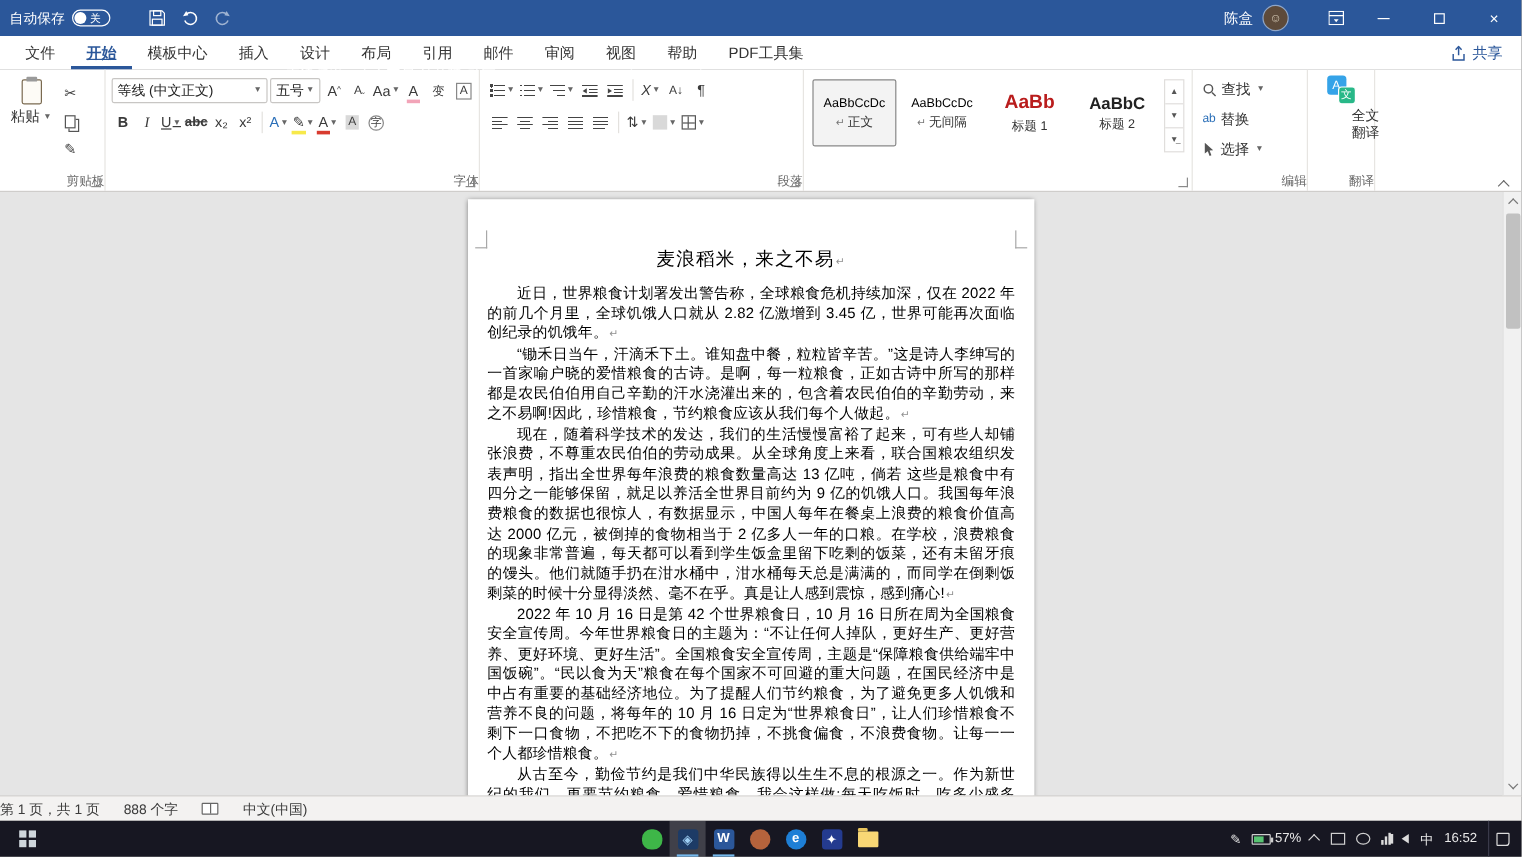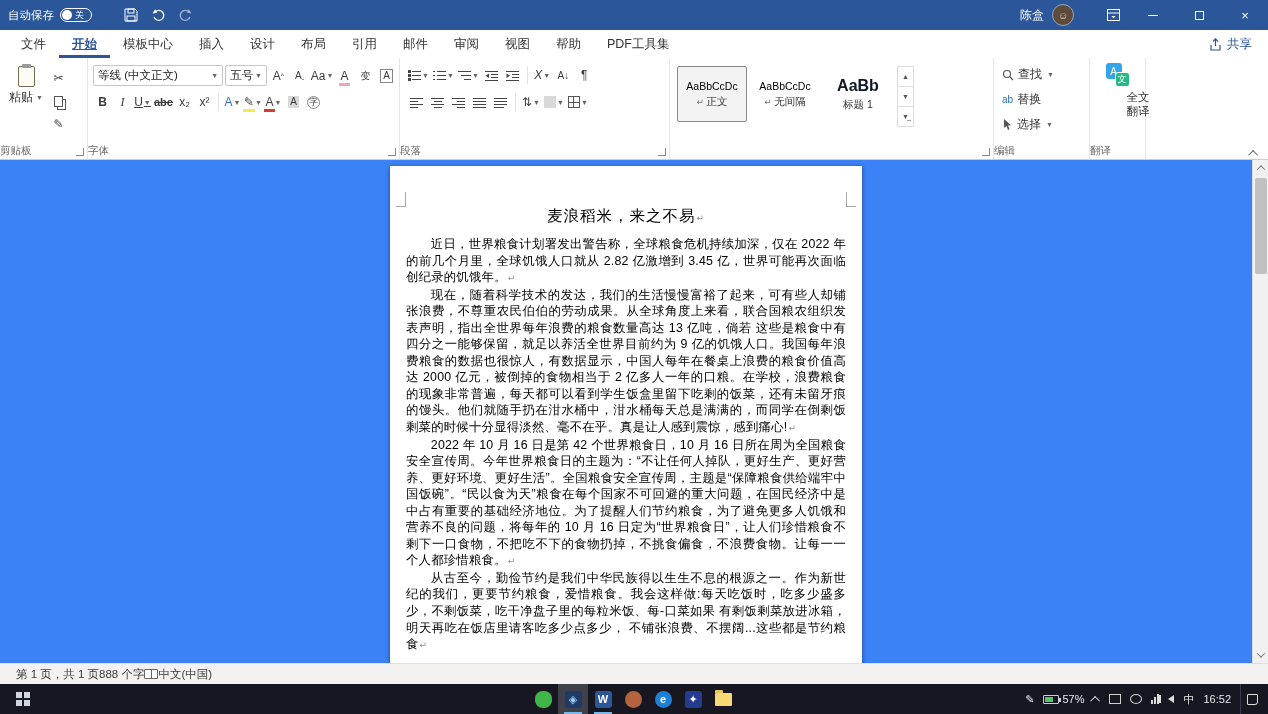--- a/index.html
+++ b/index.html
@@ -27,21 +27,21 @@
 
   
   .tabsrow { position:absolute; top:30px; left:0; width:1268px; height:28px; background:#fff; display:flex; align-items:stretch; padding-left:8px; }
   .tab { padding:0 13px; line-height:28px; font-size:12.5px; color:#333; white-space:nowrap; }
   .tab.active { color:#2b579a; font-weight:bold; box-shadow:inset 0 -3px 0 #2b579a;text-decoration:underline; }
   .share-btn { margin-left:auto; margin-right:16px; display:flex; align-items:center; gap:5px; color:#2b579a; font-size:12.5px; }
 
   
   .ribbon { position:absolute; top:58px; left:0; width:1268px; height:102px; background:#fff; border-bottom:1px solid #cfcdcb; display:flex; }
   .group { position:relative; border-right:1px solid #e7e5e2; padding:4px 3px 16px 3px; }
-  .group-label { position:absolute; bottom:1px; left:0; right:0; text-align:left; font-size:10.5px; color:#696969; }
+  .group-label { position:absolute; bottom:1px; left:0; right:0; text-align:right; font-size:10.5px; color:#696969;padding-left:12px; }
   .launcher { position:absolute; right:3px; bottom:3px; width:8px; height:8px; border-right:1px solid #8a8a8a; border-bottom:1px solid #8a8a8a; }
   .row { display:flex; align-items:center; }
   .ic { min-width:19px; height:20px; display:inline-flex; align-items:center; justify-content:center; font-size:12px; color:#3b3b3b; padding:0 1px; }
   .dd { font-size:7px; color:#666; margin-left:1px; }
   .vsep { width:1px; height:18px; background:#e3e1de; margin:0 3px; }
   svg.li { display:block; }
 
   
   .g-clip { width:88px; display:flex; }
   .paste-big { width:46px; display:flex; flex-direction:column; align-items:center; gap:2px; padding-top:4px; }
@@ -68,21 +68,21 @@
   .g-para { width:270px; }
   .pararow1 { gap:2px; margin:3px 0 7px 4px; }
   .pararow2 { gap:2px; margin-left:4px; }
 
   
   .g-styles { width:324px; display:flex; }
   .style-cards { display:flex; gap:3px; padding:4px 2px 0 4px; }
   .style-card { width:70px; height:56px; border:1px solid transparent; border-radius:2px; display:flex; flex-direction:column; align-items:center; justify-content:center; gap:3px; background:#fff; }
   .style-card.selected { border-color:#888; background:#f3f3f3; }
   .style-sample { font-size:10.5px; color:#000; white-space:nowrap; }
-  .style-sample.h1 { font-size:16px; font-weight:bold; color:#0f172a; }
+  .style-sample.h1 { font-size:16px; font-weight:bold; color:#b91c1c; }
   .style-sample.h2 { font-size:14px; font-weight:bold; color:#222; }
   .style-name { font-size:10.5px; color:#333; white-space:nowrap; }
   .style-name.mark::before { content:"↵ "; color:#777; font-size:9px; }
   .style-scroll { width:17px; display:flex; flex-direction:column; margin:4px 0 16px 2px; border:1px solid #e0dedc; }
   .style-scroll span { flex:1; display:flex; align-items:center; justify-content:center; font-size:7px; color:#555; border-bottom:1px solid #e0dedc; }
   .style-scroll span:last-child { border-bottom:none; }
 
   
   .g-edit { width:96px; padding-left:8px; }
   .edit-item { display:flex; align-items:center; gap:4px; height:25px; font-size:12px; color:#333; }
@@ -96,41 +96,41 @@
   .tr-icon .b2 { position:absolute; right:0; bottom:0; width:15px; height:15px; background:#28b888; border-radius:3px; color:#fff; font-size:9px; display:flex; align-items:center; justify-content:center; border:1px solid #fff; }
   .pp-icon { width:24px; height:24px; position:relative; }
   .pp-icon .pg { position:absolute; left:2px; top:0; width:15px; height:19px; background:#fff; border:1px solid #e8883a; border-radius:1px; }
   .pp-icon .mg { position:absolute; right:0; bottom:0; width:12px; height:12px; border:2px solid #2b6fb8; border-radius:50%; background:rgba(255,255,255,.6); }
   .pp-icon .mg::after { content:""; position:absolute; right:-4px; bottom:-3px; width:5px; height:2px; background:#2b6fb8; transform:rotate(45deg); }
 
   .ribbon-collapse { position:absolute; right:8px; bottom:4px; width:9px; height:9px; }
   .chev-up { display:inline-block; width:7px; height:7px; border-left:1.5px solid #666; border-top:1.5px solid #666; transform:rotate(45deg) translateY(2px); }
 
   
-  .doc-area { position:absolute; top:160px; left:0; width:1268px; height:503px; background:#3b82f6; overflow:hidden; }
+  .doc-area { position:absolute; top:160px; left:0; width:1268px; height:503px; background:#e5e5e5; overflow:hidden; }
   .page { position:absolute; left:390px; top:6px; width:472px; height:600px; background:#fff; box-shadow:0 1px 4px rgba(0,0,0,.5); }
   .page-inner { padding:40px 16px 0 16px; }
   .crop { position:absolute; width:10px; height:15px; }
   .crop.tl { left:6px; top:26px; border-right:1px solid #a8a8a8; border-bottom:1px solid #a8a8a8; }
   .crop.tr { left:456px; top:26px; border-left:1px solid #a8a8a8; border-bottom:1px solid #a8a8a8; }
   .doc-h1 { text-align:center; font-size:15.5px; color:#000; font-weight:400; margin-bottom:9px; letter-spacing:1px; }
   .doc-h1::after, .para::after { content:"↵"; color:#909090; font-size:9px; margin-left:1px; }
   .para { font-size:12.4px; line-height:16.55px; color:#000; text-align:justify; text-indent:2em; letter-spacing:0.2px; }
 
   
   .v-scroll { position:absolute; right:0; top:0; width:16px; height:503px; background:#f1f1f1; border-left:1px solid #dcdcdc; }
   .v-scroll .arr { position:absolute; left:0; width:16px; height:16px; display:flex; align-items:center; justify-content:center; }
   .v-scroll .arr.up { top:0; } .v-scroll .arr.down { bottom:0; }
   .v-thumb { position:absolute; left:2px; top:18px; width:12px; height:96px; background:#c1c1c1; border-radius:2px; }
   .chev-s { display:inline-block; width:6px; height:6px; border-left:1.5px solid #777; border-top:1.5px solid #777; }
   .chev-s.up { transform:rotate(45deg) translate(1px,1px); }
   .chev-s.down { transform:rotate(225deg) translate(1px,1px); }
 
   
-  .statusbar { position:absolute; top:663px; left:0; width:1268px; height:21px; background:#f3f2f1; border-top:1px solid #e1dfdd; display:flex; align-items:center; padding:0 16px; font-size:11.5px; color:#3b3b3b; }
+  .statusbar { position:absolute; top:663px; left:0; width:1268px; height:21px; background:#f3f2f1; border-top:1px solid #e1dfdd; display:flex; align-items:center; padding:0 0; gap:20px; font-size:11.5px; color:#3b3b3b; }
   .status-right { margin-left:auto; display:flex; align-items:center; gap:11px; }
   .zoom-slider { width:120px; height:1px; background:#8a8a8a; position:relative; }
   .zoom-thumb { position:absolute; left:56px; top:-4px; width:4px; height:9px; background:#605e5c; }
   .view-ic { width:15px; height:13px; border:1px solid #777; background:#fff; display:inline-block; }
   .view-ic.pagev { background:#dcdcdc; border-color:#555; }
   .view-ic.webv { border-radius:0 0 40% 40%; }
   .book-ic { width:14px; height:10px; border:1px solid #666; border-radius:1px; position:relative; background:#fff; }
   .book-ic::after { content:""; position:absolute; left:6px; top:0; bottom:0; width:1px; background:#666; }
   .focus-ic { width:13px; height:10px; border:1px solid #666; background:#fff; }
 
@@ -447,20 +447,24 @@
         <span class="style-name mark">正文</span>
       </div>
       <div class="style-card">
         <span class="style-sample">AaBbCcDc</span>
         <span class="style-name mark">无间隔</span>
       </div>
       <div class="style-card">
         <span class="style-sample h1">AaBb</span>
         <span class="style-name">标题 1</span>
       </div>
+      <div class="style-card">
+        <span class="style-sample h2">AaBbC</span>
+        <span class="style-name">标题 2</span>
+      </div>
     </div>
     <div class="style-scroll">
       <span>▲</span>
       <span>▼</span>
       <span>▼̲</span>
     </div>
     <span class="launcher"></span>
   </div>
 
   <div class="group g-edit">
@@ -501,20 +505,21 @@
   <span class="ribbon-collapse"><span class="chev-up"></span></span>
 </div>
 
 <div class="doc-area">
   <div class="page">
     <span class="crop tl"></span>
     <span class="crop tr"></span>
     <div class="page-inner">
       <h1 class="doc-h1">麦浪稻米，来之不易</h1>
       <p class="para">近日，世界粮食计划署发出警告称，全球粮食危机持续加深，仅在 2022 年的前几个月里，全球饥饿人口就从 2.82 亿激增到 3.45 亿，世界可能再次面临创纪录的饥饿年。</p>
+      <p class="para">“锄禾日当午，汗滴禾下土。谁知盘中餐，粒粒皆辛苦。”这是诗人李绅写的一首家喻户晓的爱惜粮食的古诗。是啊，每一粒粮食，正如古诗中所写的那样都是农民伯伯用自己辛勤的汗水浇灌出来的，包含着农民伯伯的辛勤劳动，来之不易啊!因此，珍惜粮食，节约粮食应该从我们每个人做起。</p>
       <p class="para">现在，随着科学技术的发达，我们的生活慢慢富裕了起来，可有些人却铺张浪费，不尊重农民伯伯的劳动成果。从全球角度上来看，联合国粮农组织发表声明，指出全世界每年浪费的粮食数量高达 13 亿吨，倘若 这些是粮食中有四分之一能够保留，就足以养活全世界目前约为 9 亿的饥饿人口。我国每年浪费粮食的数据也很惊人，有数据显示，中国人每年在餐桌上浪费的粮食价值高达 2000 亿元，被倒掉的食物相当于 2 亿多人一年的口粮。在学校，浪费粮食的现象非常普遍，每天都可以看到学生饭盒里留下吃剩的饭菜，还有未留牙痕的馒头。他们就随手扔在泔水桶中，泔水桶每天总是满满的，而同学在倒剩饭剩菜的时候十分显得淡然、毫不在乎。真是让人感到震惊，感到痛心!</p>
       <p class="para">2022 年 10 月 16 日是第 42 个世界粮食日，10 月 16 日所在周为全国粮食安全宣传周。今年世界粮食日的主题为：“不让任何人掉队，更好生产、更好营养、更好环境、更好生活”。全国粮食安全宣传周，主题是“保障粮食供给端牢中国饭碗”。“民以食为天”粮食在每个国家不可回避的重大问题，在国民经济中是中占有重要的基础经济地位。为了提醒人们节约粮食，为了避免更多人饥饿和营养不良的问题，将每年的 10 月 16 日定为“世界粮食日”，让人们珍惜粮食不剩下一口食物，不把吃不下的食物扔掉，不挑食偏食，不浪费食物。让每一一个人都珍惜粮食。</p>
       <p class="para">从古至今，勤俭节约是我们中华民族得以生生不息的根源之一。作为新世纪的我们，更要节约粮食，爱惜粮食。我会这样做:每天吃饭时，吃多少盛多少，不剩饭菜，吃干净盘子里的每粒米饭、每-口菜如果 有剩饭剩菜放进冰箱，明天再吃在饭店里请客吃多少点多少， 不铺张浪费、不摆阔...这些都是节约粮食</p>
     </div>
   </div>
   <div class="v-scroll">
     <span class="arr up">
         <span class="chev-s up"></span>
       </span>
     <span class="v-thumb"></span>

